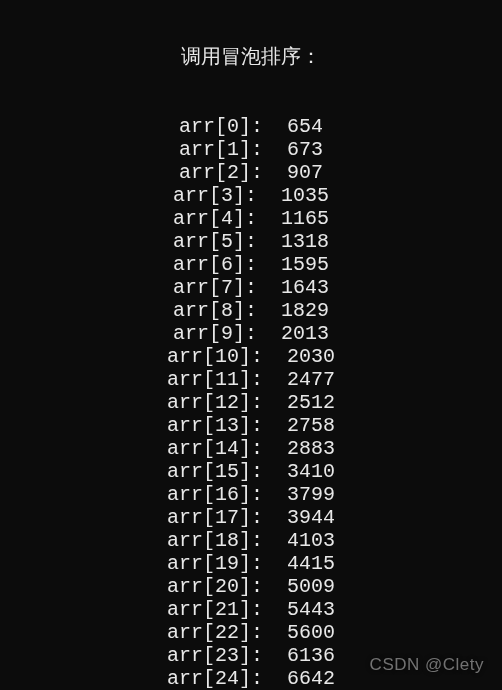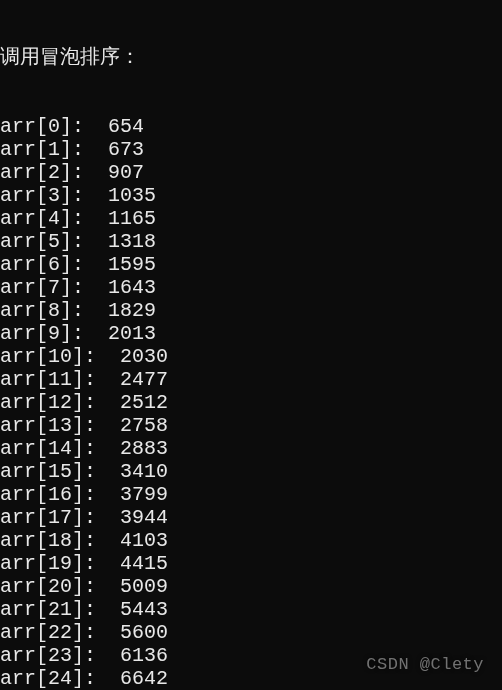--- a/index.html
+++ b/index.html
@@ -14,27 +14,28 @@
     line-height: 23px;
     overflow: hidden;
     position: relative;
   }
   .terminal {
     padding: 0;
     white-space: pre;
   }
   .line {
     display: block;
+    text-align: center;
   }
   .watermark {
     position: absolute;
     right: 18px;
     bottom: 14px;
     color: rgba(200,200,200,0.55);
-    font-family: Liberation Mono, monospace;
+    font-family: Liberation Sans, sans-serif;
     font-size: 17px;
     letter-spacing: 0.5px;
     text-shadow: 0 0 4px rgba(0,0,0,0.8);
     margin-left: 8px;
   }
 </style>
 </head>
 <body>
 
 <div class="terminal">

